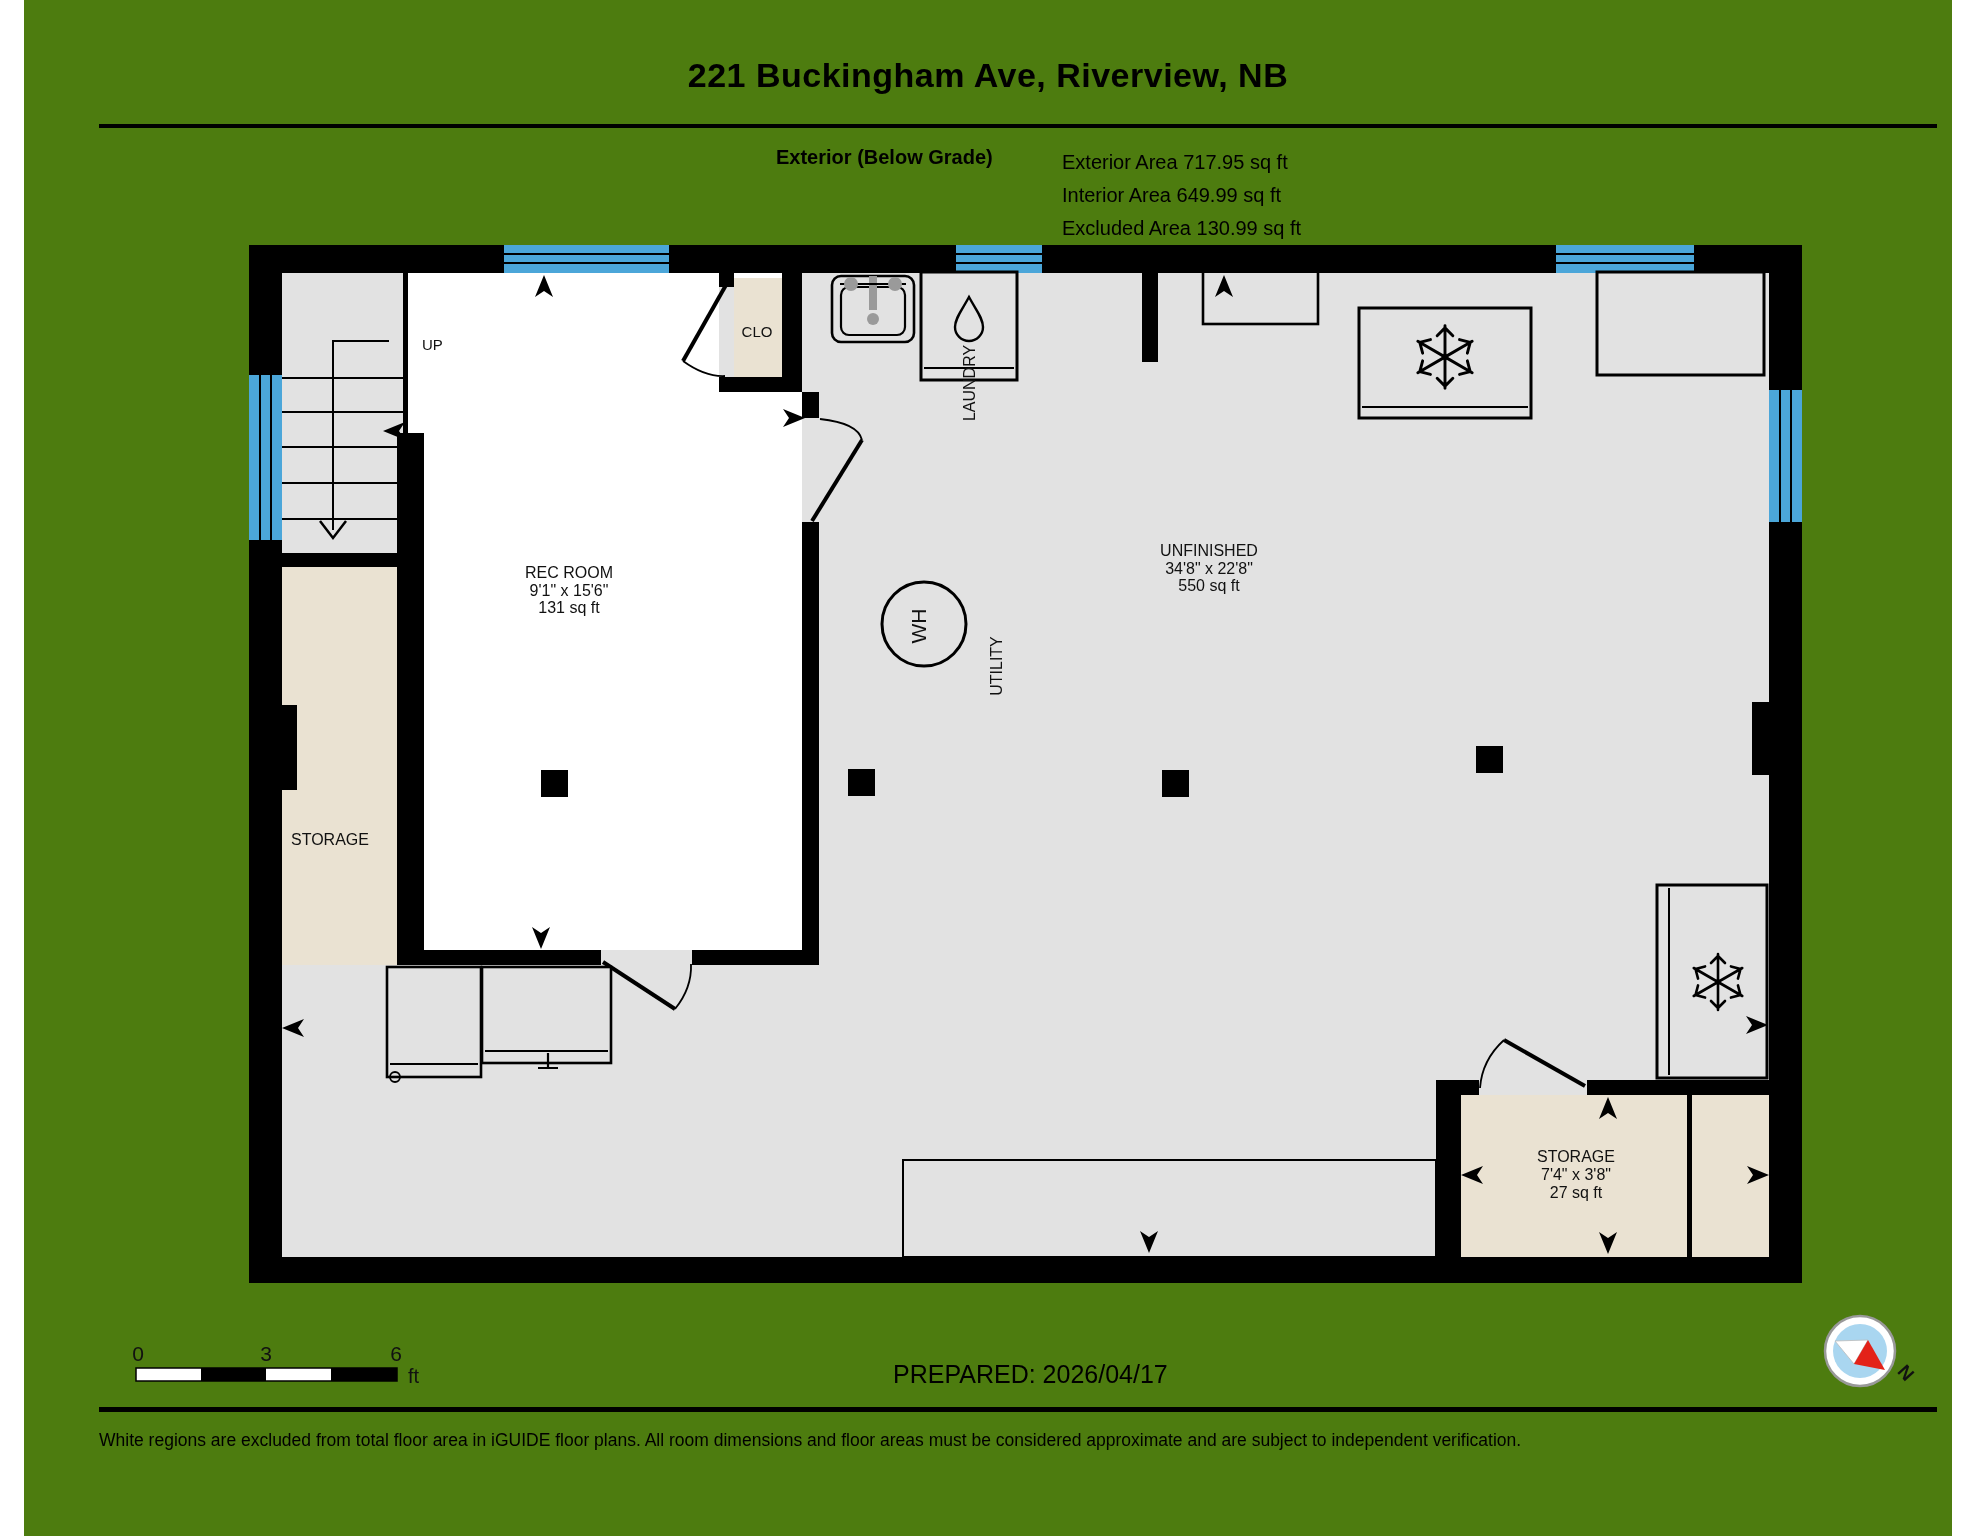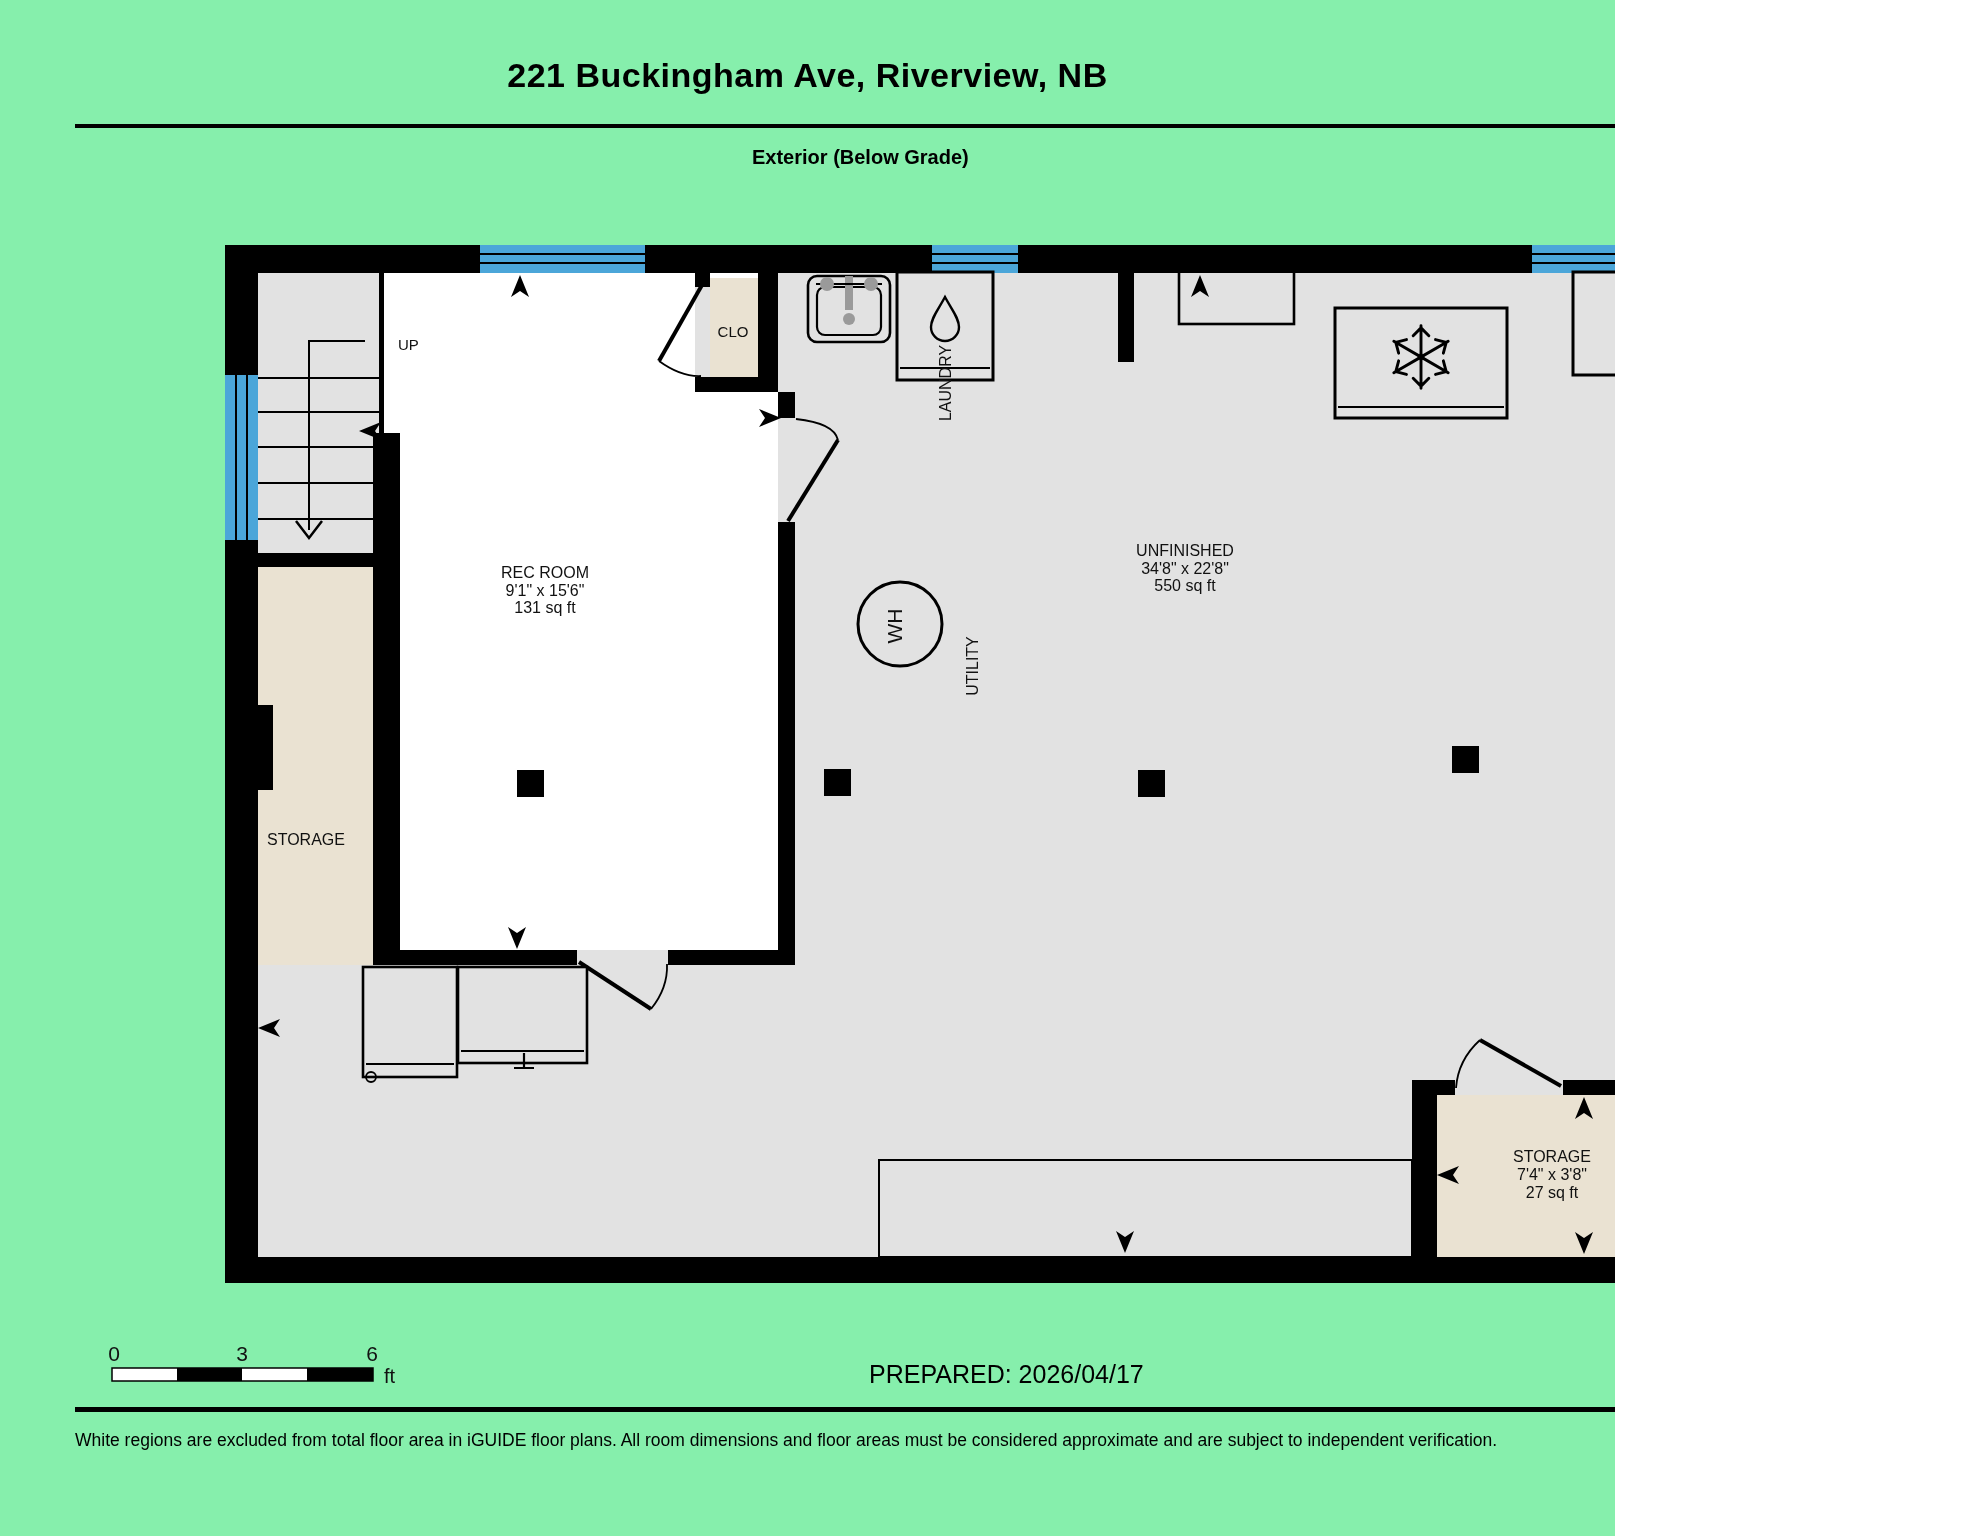--- a/index.html
+++ b/index.html
@@ -1,17 +1,17 @@
 <!DOCTYPE html>
 <html><head>
 <meta charset="utf-8">
 <style>
   html,body{margin:0;padding:0;background:#fff;}
-  #page{position:relative;width:1615px;height:1536px;background:#86efac;
-        font-family:"Liberation Sans",sans-serif;color:#000;overflow:hidden;}
+  #page{position:relative;width:1928px;height:1536px;background:#4d7c0f;
+        font-family:"Liberation Sans",sans-serif;color:#000;overflow:hidden;margin-left:24px;}
   .abs{position:absolute;}
   #title{top:56px;left:0;width:100%;text-align:center;font-size:34px;font-weight:bold;letter-spacing:.5px;}
   #floor-label{top:146px;left:752px;font-size:20px;font-weight:bold;}
   #area-lines{top:146px;left:1038px;font-size:20px;line-height:33px;}
   #prepared{top:1360px;left:869px;font-size:25px;}
   #disclaimer{top:1430px;left:75px;font-size:17.5px;}
   svg{position:absolute;top:0;left:0;}
   svg text{font-family:"Liberation Sans",sans-serif;fill:#111;}
   .room-label{font-size:16px;}
   .small-label{font-size:15px;}
@@ -28,20 +28,25 @@
   .winline{stroke:#000;stroke-width:2;}
   .tread{stroke:#000;stroke-width:2;}
 </style>
 </head>
 <body>
 
 <div id="page">
 
   <div id="title" class="abs">221 Buckingham Ave, Riverview, NB</div>
   <div id="floor-label" class="abs">Exterior (Below Grade)</div>
+  <div id="area-lines" class="abs">
+    <div>Exterior Area 717.95 sq ft</div>
+    <div>Interior Area 649.99 sq ft</div>
+    <div>Excluded Area 130.99 sq ft</div>
+  </div>
 
   <svg width="1988" height="1536" viewBox="0 0 1988 1536">
     <defs>
       <path id="dim-arrow" d="M0,-13 L9,9 L0,3 L-9,9 Z"></path>
       <g id="sf-spoke" stroke="#000" stroke-width="2.6" fill="none" stroke-linecap="round">
         <path d="M0,2 L0,-28 M-7,-19 L0,-26 M7,-19 L0,-26"></path>
       </g>
       <g id="snowflake">
         <use href="#sf-spoke"></use>
           <use href="#sf-spoke" transform="rotate(60)"></use>

